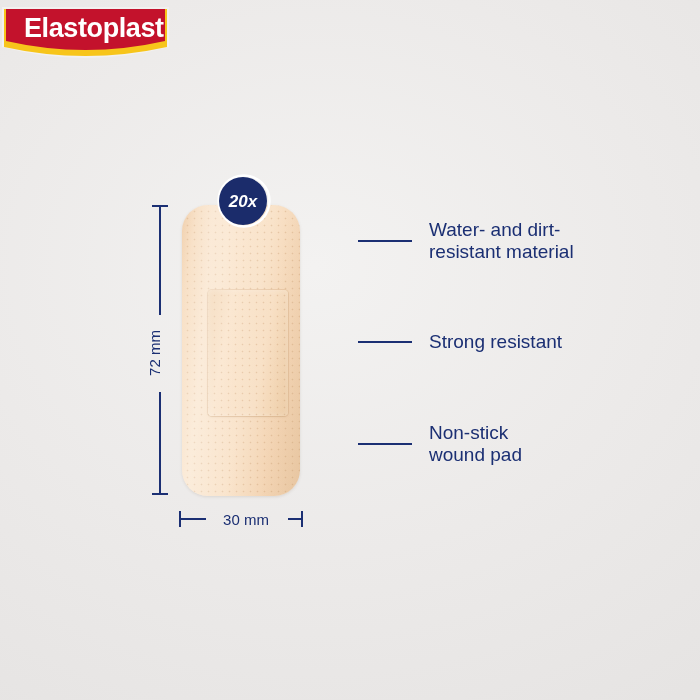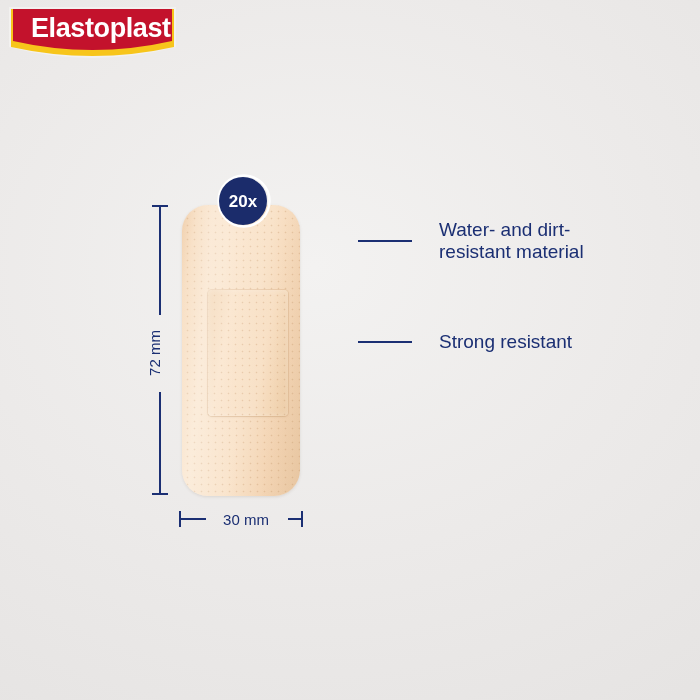--- a/index.html
+++ b/index.html
@@ -23,21 +23,21 @@
   #backdrop {
     position: absolute;
     inset: 0;
     background:
       radial-gradient(ellipse 90% 75% at 45% 38%, #f3f2f1 0%, #eceae9 55%, #e6e4e3 100%);
   }
 
   
   #logo {
     position: absolute;
-    left: 9px;
+    left: 2px;
     top: 7px;
     width: 167px;
     height: 56px;
     text-align: right;
   }
   #logo svg { display: block; }
   .logo-text {
     font-family: "Liberation Sans", sans-serif;
     font-weight: bold;
     font-size: 27px;
@@ -116,20 +116,21 @@
     background-position: 3px 2px;
   }
 
   
   #badge {
     position: absolute;
     left: 217px;
     top: 174px;
     width: 56px;
     height: 56px;
+    font-style: italic;
   }
   #badge svg { display: block; }
   .badge-text {
     font-family: "Liberation Sans", sans-serif;
     font-weight: bold;
     font-size: 17px;
     fill: #ffffff;
   }
 
   
@@ -144,21 +145,21 @@
     font-family: "Liberation Sans", sans-serif;
     font-size: 15px;
     fill: #1b2f73;
   }
 
   
   .callout {
     position: absolute;
     display: flex;
     align-items: center;
-    gap: 27px;
+    gap: 17px;
   }
   .callout-line {
     width: 54px;
     height: 2px;
     background: #1b2f73;
     flex: none;
   }
   .callout-text {
     color: #1b2f73;
     font-family: "Liberation Sans", sans-serif;
@@ -235,14 +236,19 @@
     <span class="callout-line"></span>
     <span class="callout-text">Water- and dirt-
 resistant material</span>
   </div>
 
   <div class="callout" id="callout-1">
     <span class="callout-line"></span>
     <span class="callout-text">Strong resistant</span>
   </div>
 
+  <div class="callout" id="callout-2">
+    <span class="callout-line"></span>
+    <span class="callout-text">Non-stick
+wound pad</span>
+  </div>
 
 </div>
 
 </body></html>

